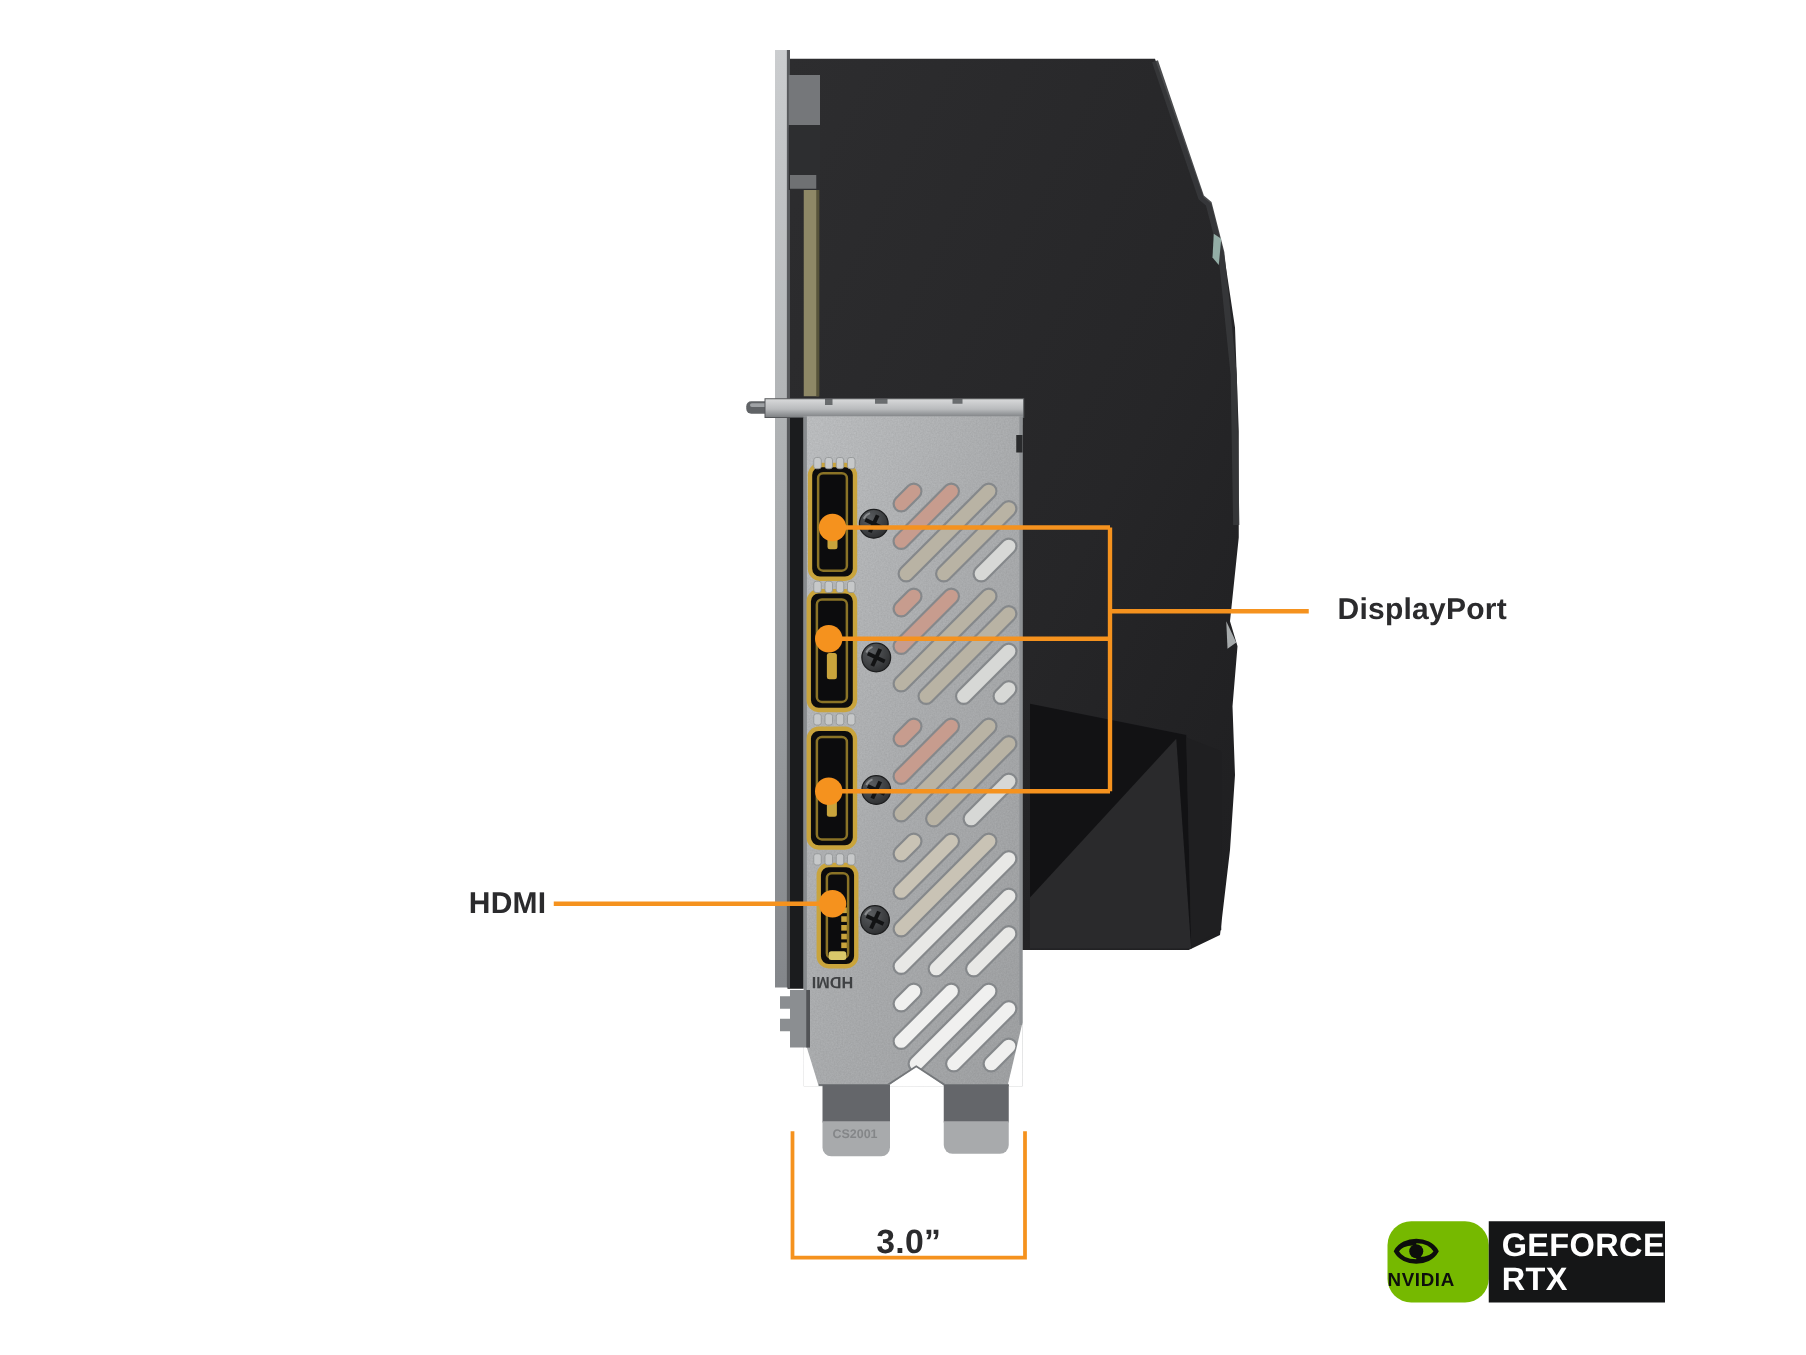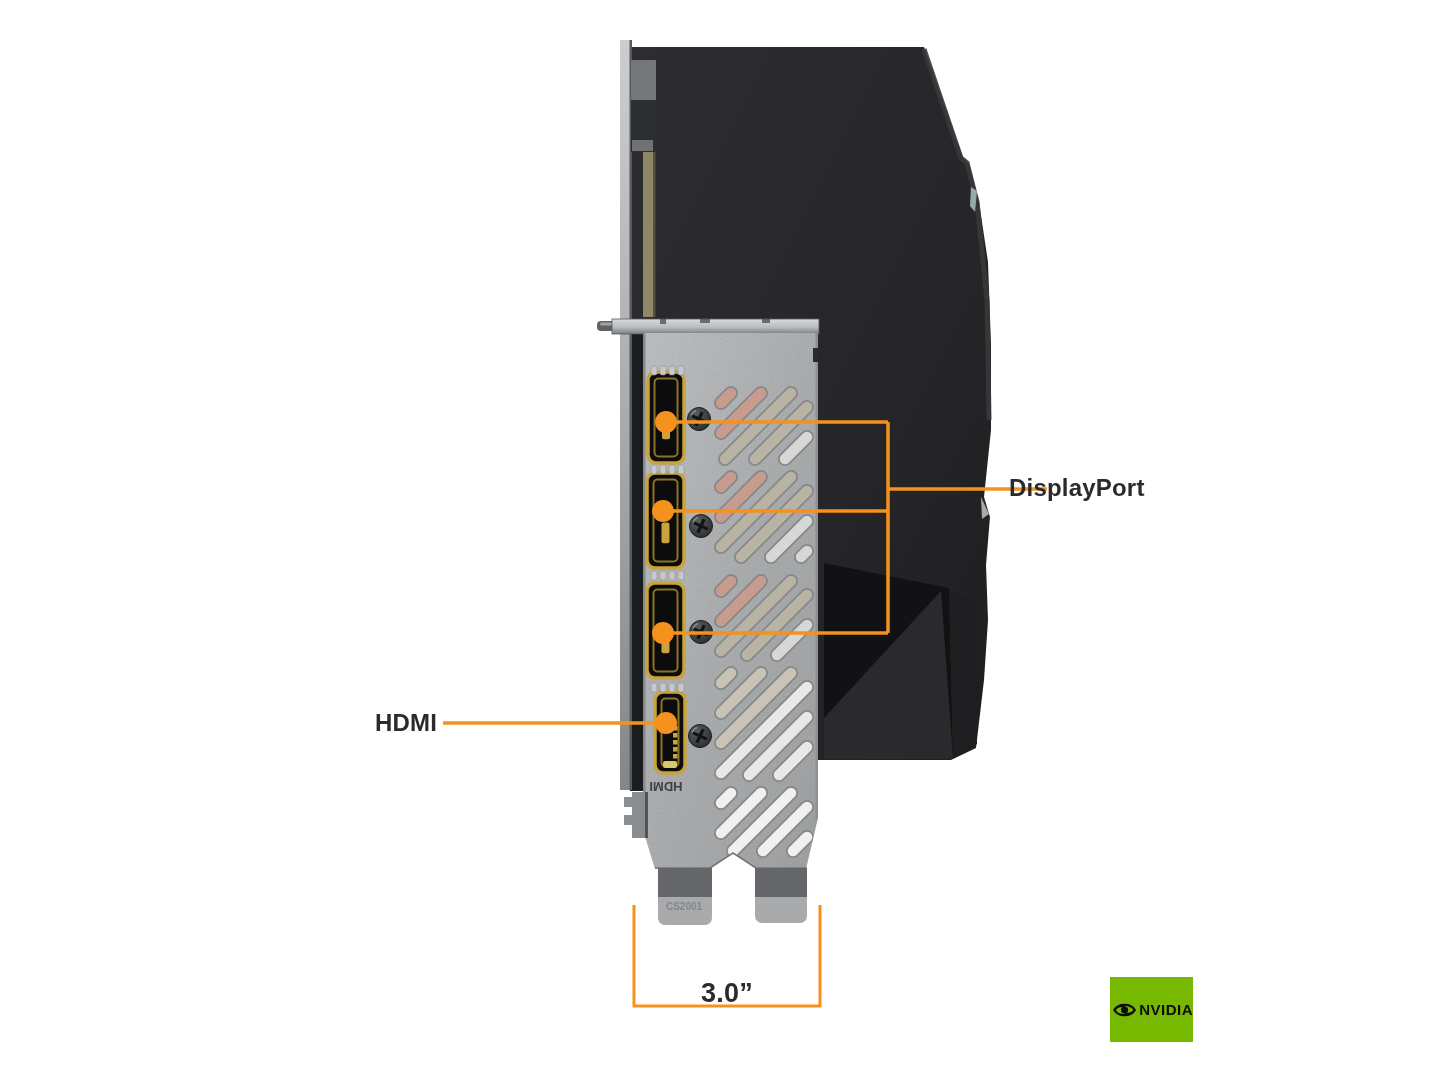--- a/index.html
+++ b/index.html
@@ -11,30 +11,30 @@
   html,body{margin:0;padding:0;background:#ffffff;}
   .stage{
     position:relative;width:1445px;height:1084px;background:#ffffff;
     font-family:"Liberation Sans",sans-serif;overflow:hidden;
   }
   .stage svg.scene{position:absolute;left:0;top:0;}
   .callout-label{
     position:absolute;color:var(--label);font-weight:700;
     font-size:24px;letter-spacing:0.2px;white-space:nowrap;
   }
-  .label-displayport{left:1009px;top:474px;}
+  .label-displayport{left:1070px;top:474px;}
   .label-hdmi{left:375px;top:709px;}
   .label-dim{left:662px;top:978px;width:130px;text-align:center;font-size:27px;}
   .nv-badge{
     position:absolute;left:1110px;top:977px;width:222px;height:65px;
     display:flex;flex-direction:row;
   }
   .nv-green{
-    width:83px;background:var(--green);display:flex;flex-direction:row;
-    align-items:center;justify-content:center;
+    width:83px;background:var(--green);display:flex;flex-direction:column;
+    justify-content:center;border-radius:19px;
   }
   .nv-brand{
     font-weight:900;font-size:15px;color:#0d0e0c;letter-spacing:0.5px;line-height:16px;
     margin-top:1px;
   }
   .nv-black{
     flex:1;background:var(--badge-black);color:#ffffff;
     display:flex;flex-direction:column;justify-content:center;padding-left:10px;
   }
   .nv-line{font-weight:800;font-size:26px;line-height:27px;letter-spacing:0.3px;}
@@ -306,14 +306,18 @@
   <div class="nv-badge">
     <div class="nv-green">
       <svg width="46" height="30" viewBox="0 0 46 30">
         <path d="M7,15 C13,4 33,4 39,15 C33,26 13,26 7,15 Z" fill="none" stroke="#0d0e0c" stroke-width="3.6"></path>
         <circle cx="23" cy="15" r="5.6" fill="#0d0e0c"></circle>
         <path d="M7,15 C11.5,9.5 17,8.6 23,9.3" fill="none" stroke="#0d0e0c" stroke-width="2.4"></path>
         <path d="M39,15 C34.5,20.5 29,21.4 23,20.7" fill="none" stroke="#0d0e0c" stroke-width="2.4"></path>
       </svg>
       <div class="nv-brand">NVIDIA</div>
     </div>
+    <div class="nv-black">
+      <div class="nv-line">GEFORCE</div>
+      <div class="nv-line">RTX</div>
+    </div>
   </div>
 </div>
 
 </body></html>

